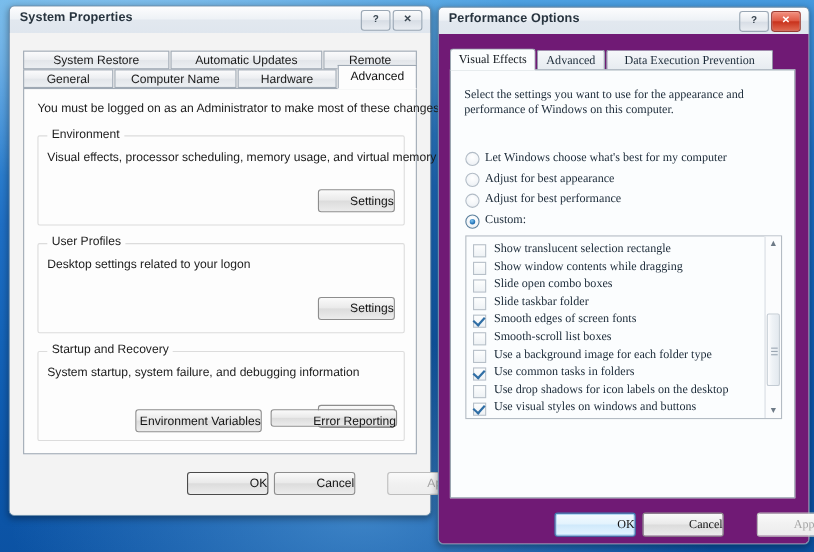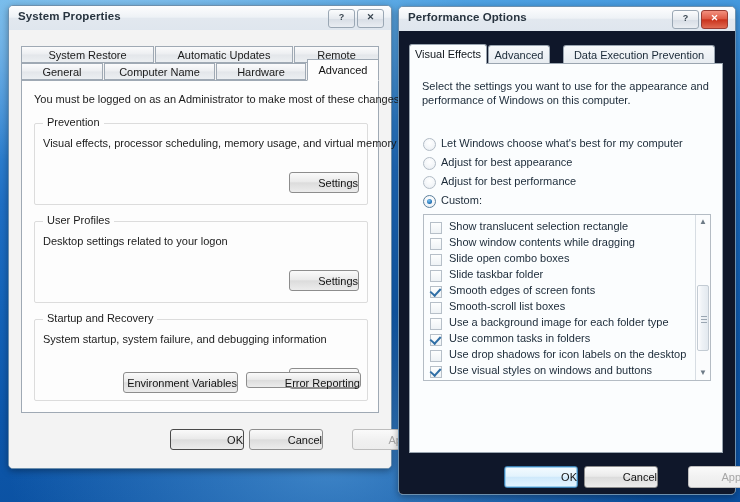--- a/index.html
+++ b/index.html
@@ -51,21 +51,21 @@
   .btn{position:absolute;box-sizing:border-box;border:1px solid #8d8d8d;border-radius:3px;
        background:linear-gradient(180deg,#fafafa 0%,#eaeaea 46%,#dcdcdc 52%,#ececec 100%);
        font-size:11px;color:#141414;text-align:right;white-space:nowrap;}
   .btn.default{border:1px solid #4a4a4a;}
   .btn.disabled{color:#a6a6a6;border-color:#bdbdbd;
        background:linear-gradient(180deg,#fafafa 0%,#f1f1f1 50%,#ededed 100%);margin-left:24px;}
   .btn.focus{border:1px solid #3c7fb1;box-shadow:0 0 0 1px #9fd0ef inset;
        background:linear-gradient(180deg,#f4fbff 0%,#e3f3fd 46%,#cfe9fb 52%,#e6f5ff 100%);}
 
   
-  .win2 .wbody{background:#0f172a;}
+  .win2 .wbody{background:#701a75;font-family:Liberation Serif, serif;}
   .win2 .tab{border:1px solid #9aa5b0;border-bottom:none;border-radius:3px 3px 0 0;
        background:linear-gradient(180deg,#f6f8fa 0%,#e6ebf0 100%);color:#1b2a38;}
   .win2 .tab.active{background:#fbfdfe;color:#10161c;}
   .win2 .tabpage{border:1px solid #9aa5b0;background:#fbfdfe;}
 
   .ptext{position:absolute;font-size:11px;color:#1b2a38;white-space:nowrap;}
 
   .radio{position:absolute;width:13px;height:13px;border-radius:50%;
          border:1px solid #b2bcc6;box-sizing:border-box;
          background:radial-gradient(circle at 50% 35%,#ffffff 0%,#f2f5f8 60%,#e4e9ee 100%);}
@@ -121,21 +121,21 @@
     </div>
     <div class="tab active" style="left:298px;top:29px;width:72px;height:22px;line-height:21px;">
       <span>Advanced</span>
     </div>
 
     <div class="tabpage" style="left:12px;top:50px;width:358px;height:333px;">
 
       <div class="gtext" style="left:12px;top:12px;">You must be logged on as an Administrator to make most of these changes.</div>
 
       <div class="group" style="left:12px;top:42px;width:334px;height:82px;">
-        <div class="glabel">Prevention</div>
+        <div class="glabel">Environment</div>
         <div class="gtext" style="left:8px;top:13px;">Visual effects, processor scheduling, memory usage, and virtual memory</div>
         <div class="btn" style="right:8px;top:48px;width:70px;height:21px;line-height:20px;">Settings</div>
       </div>
 
       <div class="group" style="left:12px;top:140px;width:334px;height:82px;">
         <div class="glabel">User Profiles</div>
         <div class="gtext" style="left:8px;top:13px;">Desktop settings related to your logon</div>
         <div class="btn" style="right:8px;top:48px;width:70px;height:21px;line-height:20px;">Settings</div>
       </div>
 
@@ -162,21 +162,21 @@
     <div class="tbtn close red">✕</div>
   </div>
   <div class="wbody">
 
     <div class="tab active" style="left:10px;top:13px;width:78px;height:20px;line-height:19px;">
       <span>Visual Effects</span>
     </div>
     <div class="tab" style="left:89px;top:14px;width:62px;height:19px;line-height:18px;">
       <span>Advanced</span>
     </div>
-    <div class="tab" style="left:164px;top:14px;width:152px;height:19px;line-height:18px;">
+    <div class="tab" style="left:152px;top:14px;width:152px;height:19px;line-height:18px;">
       <span>Data Execution Prevention</span>
     </div>
 
     <div class="tabpage" style="left:10px;top:32px;width:314px;height:390px;padding-left:28px;">
 
       <div class="ptext" style="left:12px;top:16px;">Select the settings you want to use for the appearance and</div>
       <div class="ptext" style="left:12px;top:30px;">performance of Windows on this computer.</div>
 
       <div style="position:absolute;left:13px;top:74px;">
         <div class="radio" style="left:0;top:0;"></div>

